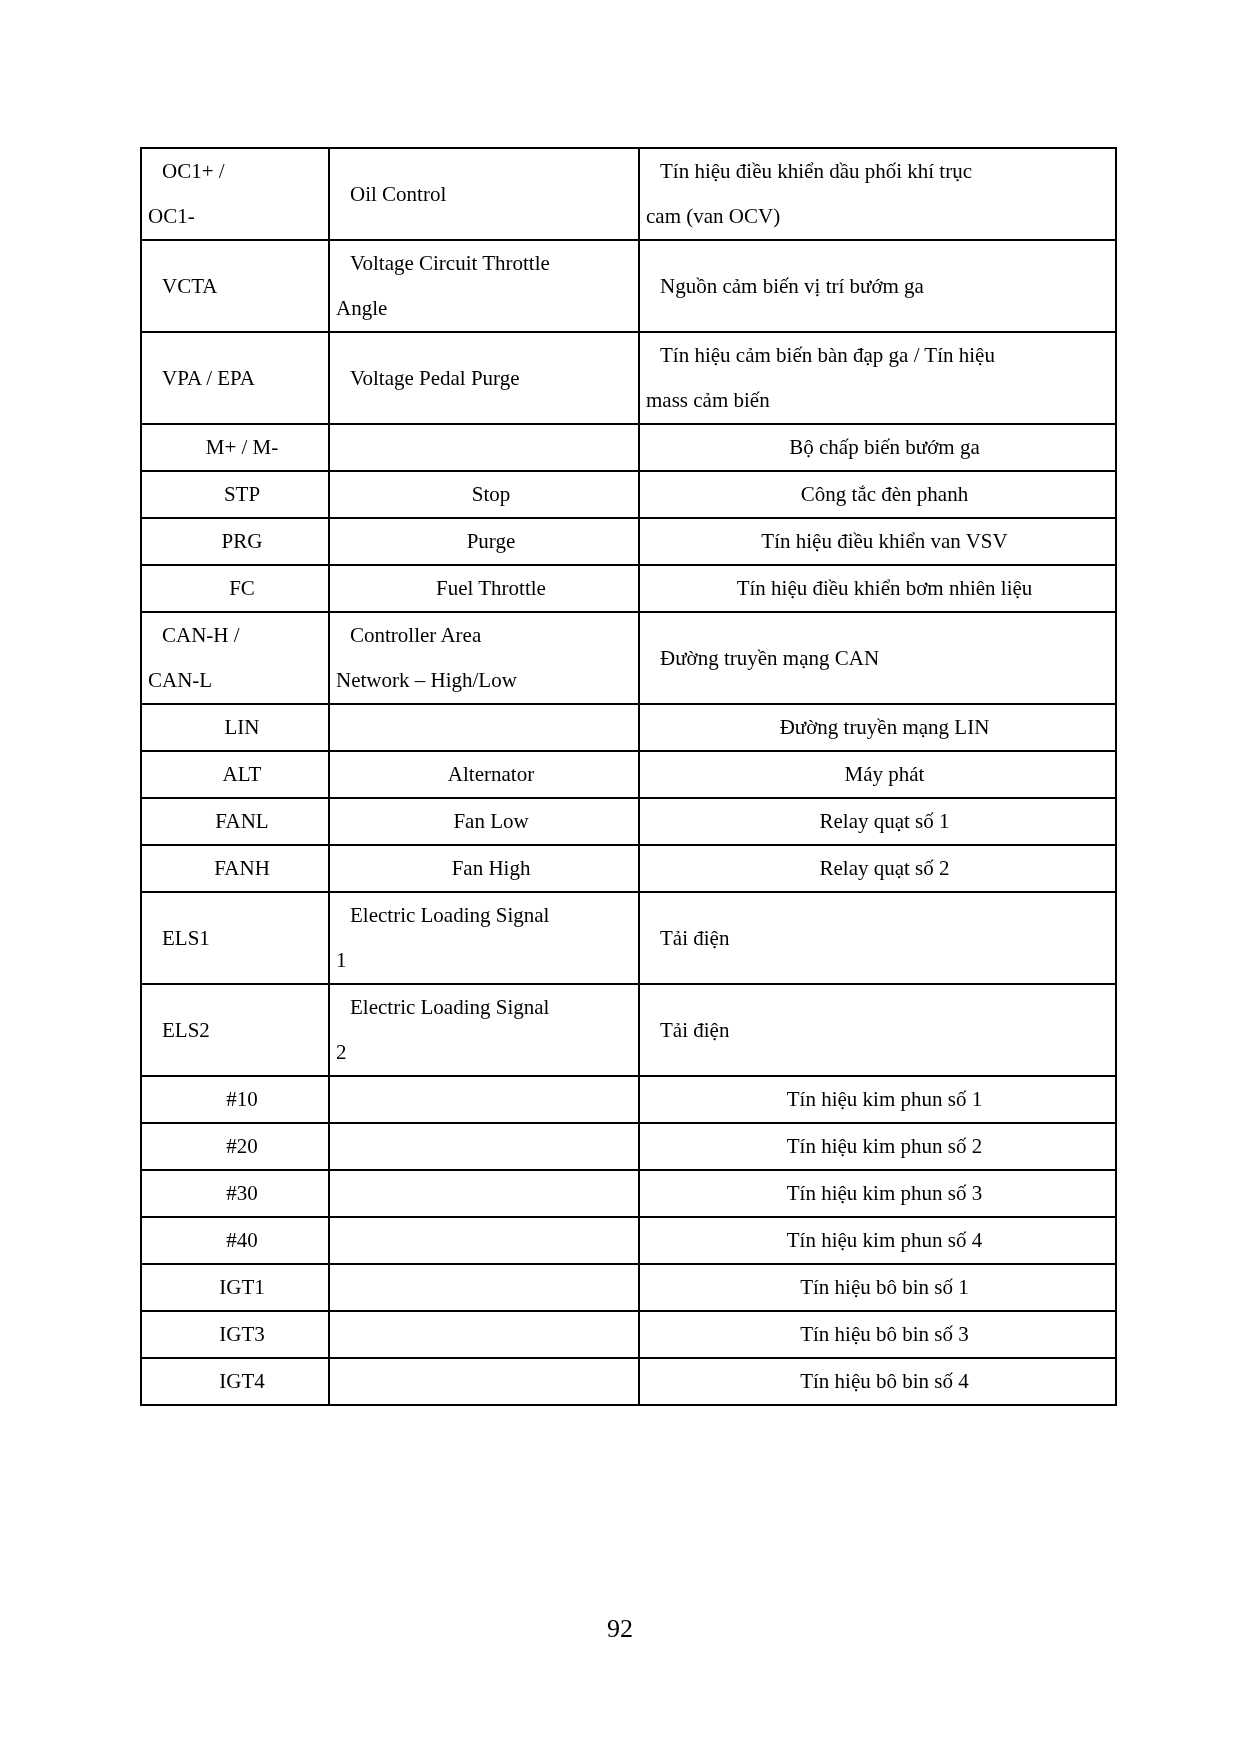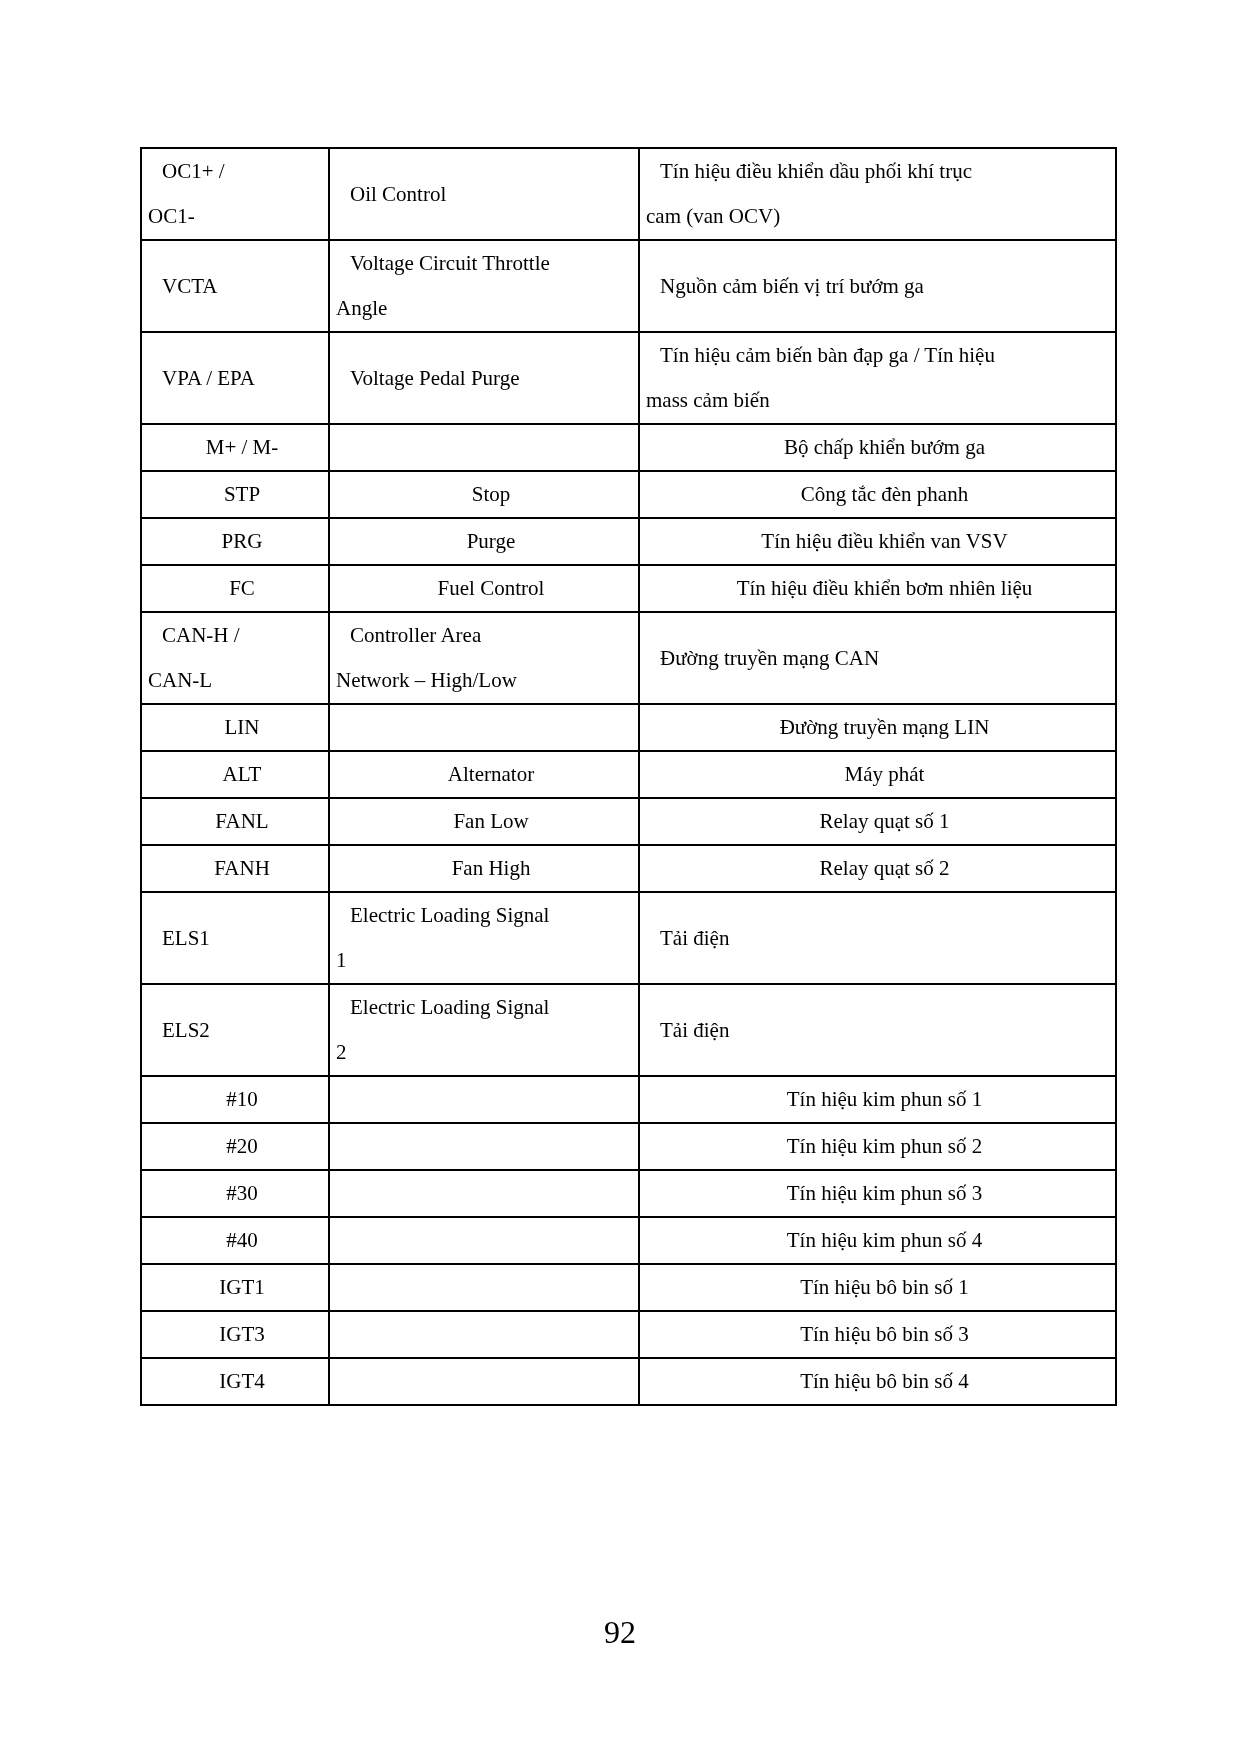--- a/index.html
+++ b/index.html
@@ -40,21 +40,21 @@
     white-space: pre-line;
     line-height: 45px;
     text-indent: 14px;
   }
   .page-number {
     position: absolute;
     left: 0;
     top: 1614px;
     width: 100%;
     text-align: center;
-    font-size: 32px;
+    font-size: 26px;
   }
 </style>
 </head>
 <body>
 
 <div class="page">
 
   <table class="signal-table">
     <colgroup>
       <col class="c1">
@@ -100,21 +100,21 @@
           </td>
     </tr>
         <tr class="single">
       <td>
             <div class="cell-text">M+ / M-</div>
           </td>
       <td>
             <div class="cell-text"></div>
           </td>
       <td>
-            <div class="cell-text">Bộ chấp khiển bướm ga</div>
+            <div class="cell-text">Bộ chấp biến bướm ga</div>
           </td>
     </tr>
         <tr class="single">
       <td>
             <div class="cell-text">STP</div>
           </td>
       <td>
             <div class="cell-text">Stop</div>
           </td>
       <td>
@@ -130,21 +130,21 @@
           </td>
       <td>
             <div class="cell-text">Tín hiệu điều khiển van VSV</div>
           </td>
     </tr>
         <tr class="single">
       <td>
             <div class="cell-text">FC</div>
           </td>
       <td>
-            <div class="cell-text">Fuel Control</div>
+            <div class="cell-text">Fuel Throttle</div>
           </td>
       <td>
             <div class="cell-text">Tín hiệu điều khiển bơm nhiên liệu</div>
           </td>
     </tr>
         <tr class="double">
       <td>
             <div class="cell-text">CAN-H /
 CAN-L</div>
           </td>

